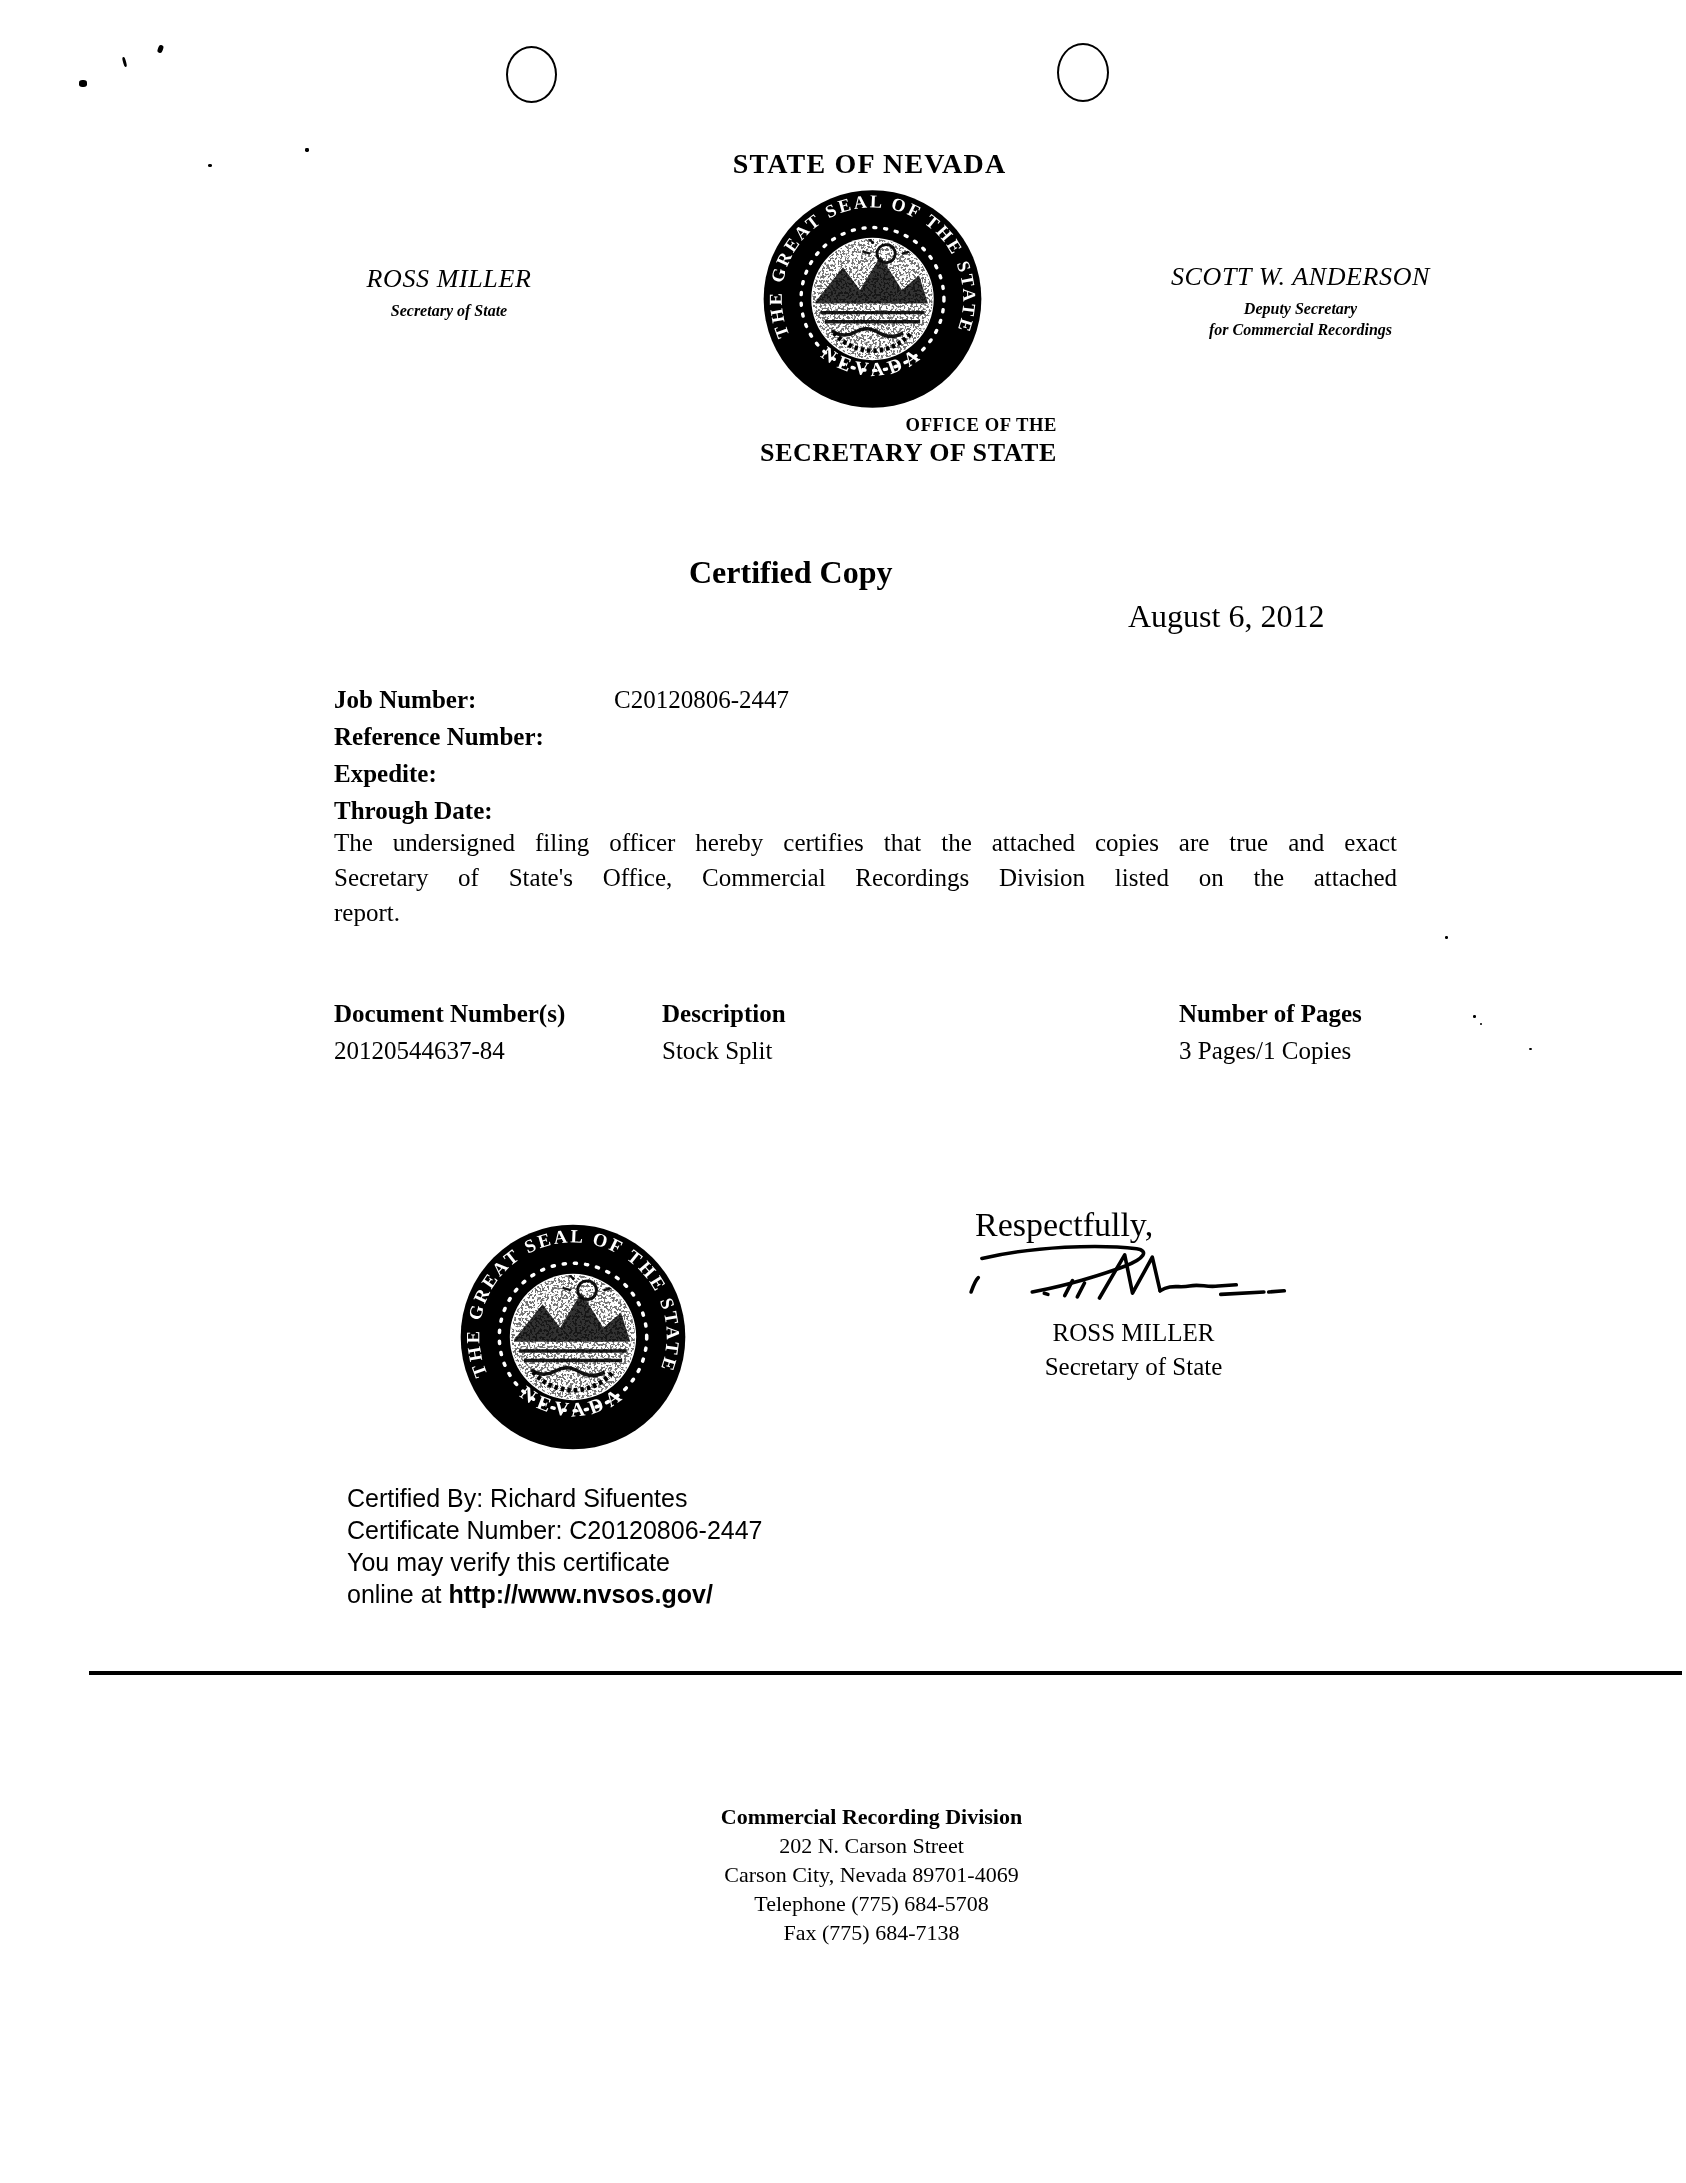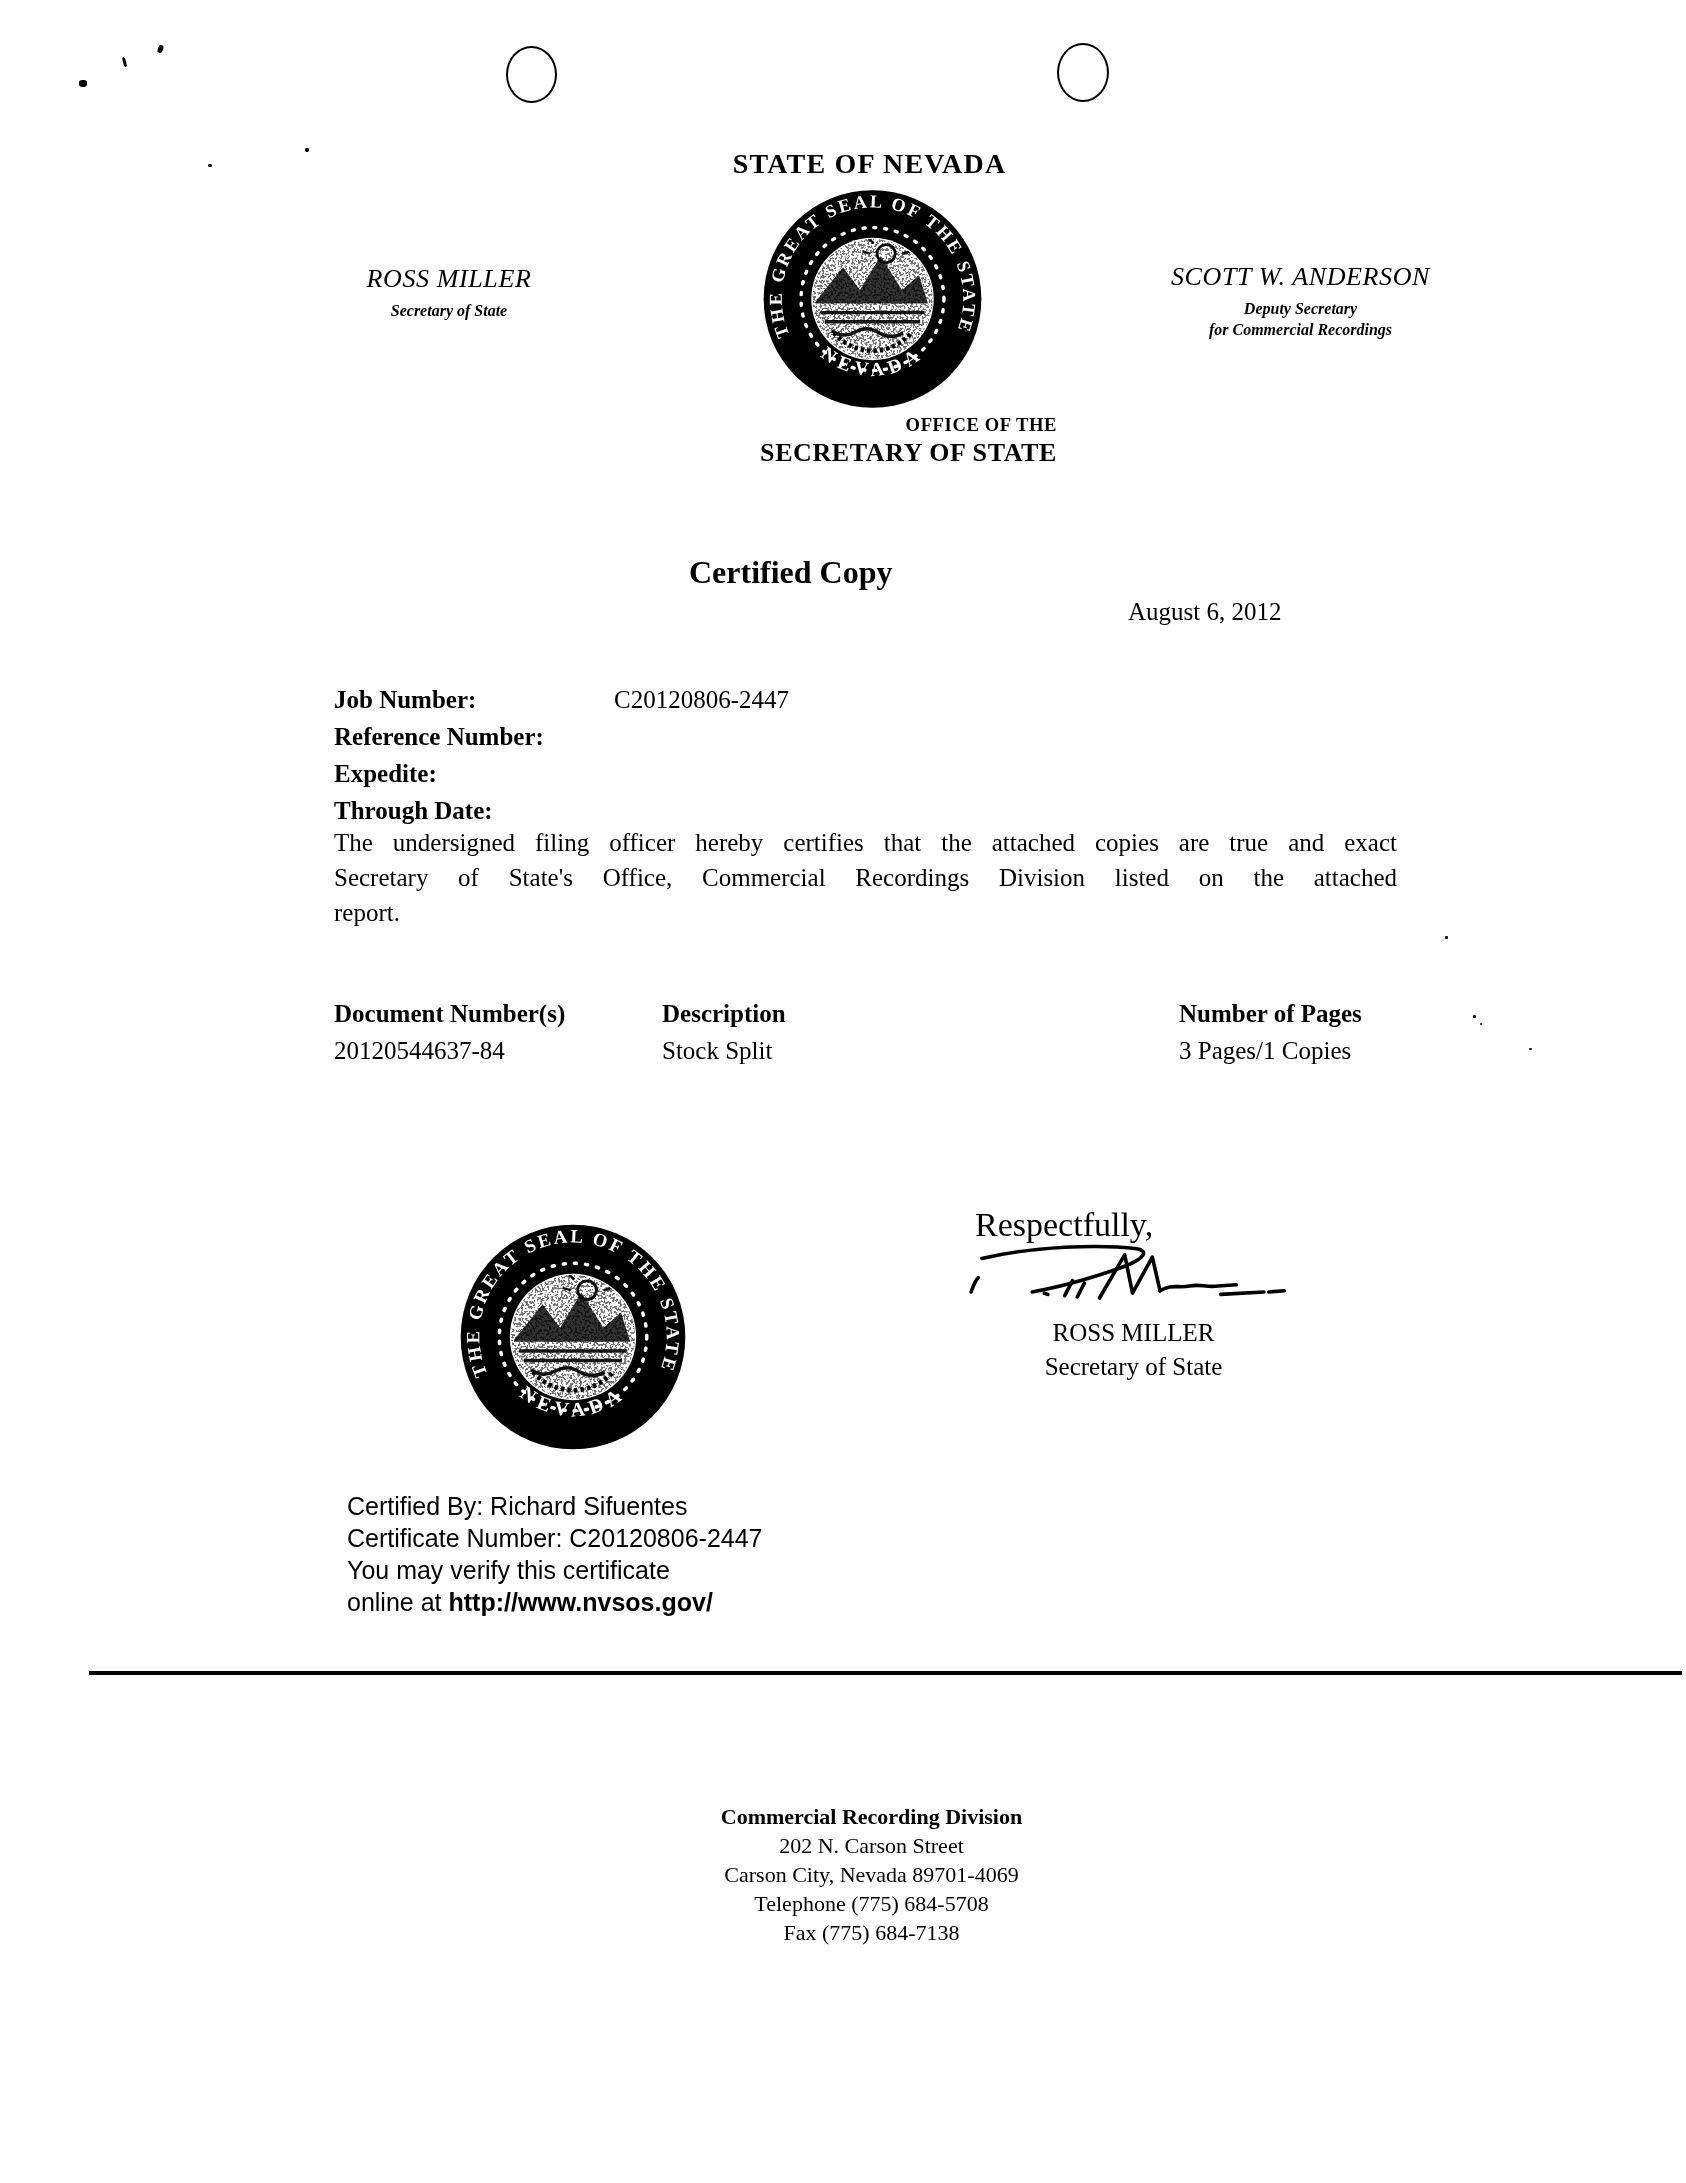--- a/index.html
+++ b/index.html
@@ -19,21 +19,21 @@
   .official{text-align:center;}
   .official.left{left:329px;top:264px;width:240px;}
   .official.right{left:1147px;top:262px;width:307px;}
   .official-name{font-style:italic;font-size:26px;letter-spacing:0.6px;white-space:nowrap;}
   .official-title{font-style:italic;font-weight:700;font-size:16px;margin-top:7.2px;line-height:20.4px;}
   .office-block{left:690px;top:414px;width:367px;text-align:right;font-weight:700;}
   .office-line1{font-size:18.6px;letter-spacing:0.6px;}
   .office-line2{font-size:26px;letter-spacing:0.6px;margin-top:2.4px;}
 
   .doc-title{left:689px;top:554px;width:367px;text-align:left;font-size:32px;font-weight:700;}
-  .date-line{left:1128px;top:598px;width:240px;font-size:25px;}
+  .date-line{left:1128px;top:598px;width:240px;font-size:32px;}
 
   
   .fields{left:334px;top:659px;width:661px;font-size:25px;margin-top:27px;}
   .field-row{height:37px;white-space:nowrap;}
   .field-label{display:inline-block;width:280px;font-weight:700;}
   .field-value{font-weight:400;}
 
   
   .cert-par{left:334px;top:825px;width:1063px;font-size:25px;line-height:35px;}
   .cert-par .just{text-align:justify;text-align-last:justify;}
@@ -43,21 +43,21 @@
              grid-template-columns:328px 517px 292px;grid-auto-rows:37px;font-size:25px;}
   .doc-table .hdr{font-weight:700;}
 
   
   .respectfully{left:975px;top:1206px;font-size:34px;}
   .signature{left:961px;top:1232px;width:349px;height:84px;}
   .signer{left:983px;top:1316px;width:301px;text-align:center;font-size:25px;line-height:34px;}
 
   
   .verify{left:347px;top:1482px;font-family:"Liberation Sans","DejaVu Sans",sans-serif;
-          font-size:25px;line-height:32px;margin-top:8px;}
+          font-size:25px;line-height:32px;}
 
   .rule{left:89px;top:1671px;width:1593px;height:4.2px;background:#000;}
 
   
   .footer{left:571px;top:1802px;width:601px;text-align:center;font-size:22px;line-height:29px;}
   .footer .b{font-weight:700;}
 
   
   .noise{position:absolute;opacity:.8;
      background-image:radial-gradient(#000 0.7px,transparent 1px),radial-gradient(#000 0.5px,transparent 0.8px);

